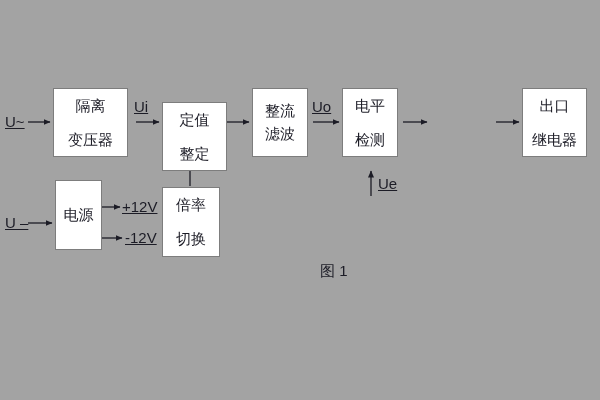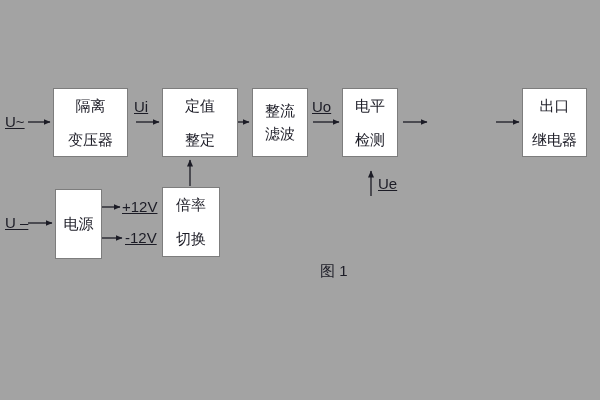--- a/index.html
+++ b/index.html
@@ -37,26 +37,26 @@
   .caption {
     position: absolute;
     font-size: 15px;
     line-height: 16px;
     white-space: nowrap;
   }
   svg.wires { position: absolute; left: 0; top: 0; pointer-events: none; }
 
   
   #b-isolation  { left: 53px;  top: 88px;  width: 75px; height: 69px; }
-  #b-setting    { left: 162px; top: 88px;  width: 76px; height: 69px; }
+  #b-setting    { left: 162px; top: 102px;  width: 65px; height: 69px; }
   #b-rectifier  { left: 252px; top: 88px;  width: 56px; height: 69px; gap: 7px; }
   #b-level      { left: 342px; top: 88px;  width: 56px; height: 69px; }
   #b-drive      { left: 430px; top: 88px;  width: 57px; height: 69px; }
   #b-relay      { left: 522px; top: 88px;  width: 65px; height: 69px; text-align: center; }
-  #b-power      { left: 55px;  top: 189px; width: 47px; height: 70px; }
+  #b-power      { left: 55px;  top: 180px; width: 47px; height: 70px; }
   #b-multiplier { left: 162px; top: 187px; width: 58px; height: 70px; }
   #b-reference  { left: 330px; top: 197px; width: 92px; height: 44px; row-gap: 0; }
 
   
   #l-uac  { left: 5px;   top: 114px; }
   #l-udc  { left: 5px;   top: 215px; }
   #l-ui   { left: 134px; top: 99px;  }
   #l-uo   { left: 312px; top: 99px;  }
   #l-ue   { left: 378px; top: 176px; }
   #l-p12  { left: 122px; top: 199px; }

